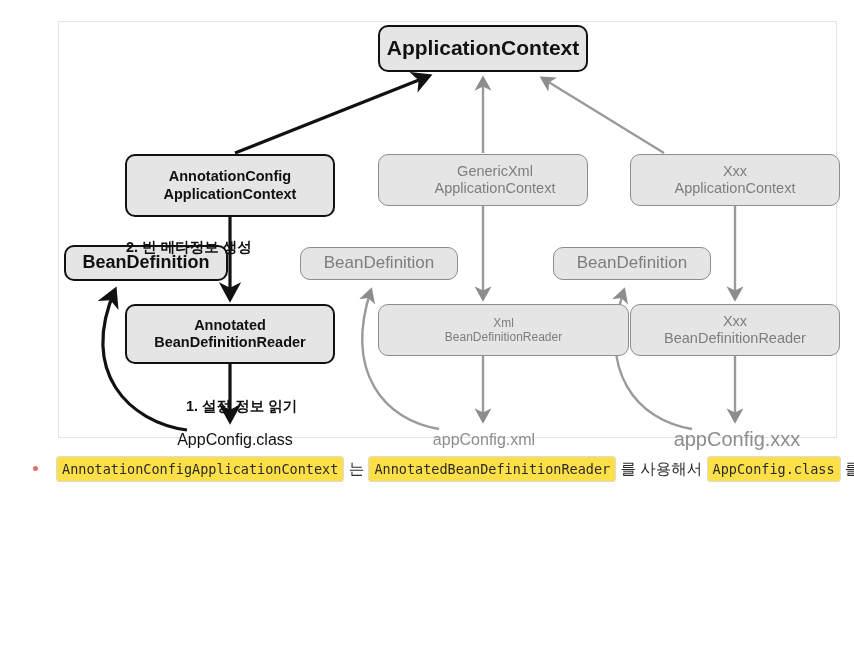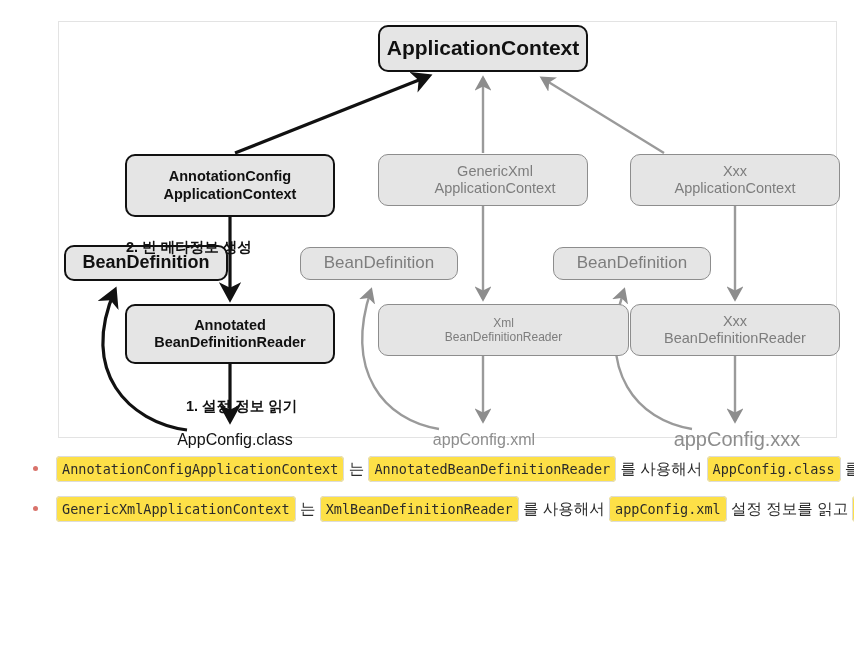--- a/index.html
+++ b/index.html
@@ -189,14 +189,13 @@
       <div class="node plain grey plain" style="left: 603px; top: 405px; width: 150px; height: 26px; font-size: 20px;">appConfig.xxx</div>
     </div>
   <div id="diagram-steps">
       <div class="lbl-step" style="left: 67px; top: 216px;">2. 빈 메타정보 생성</div>
       <div class="lbl-step" style="left: 127px; top: 375px;">1. 설정 정보 읽기</div>
     </div>
 </div>
 
 <div id="notes">
     <div class="note-item"><span class="bullet"></span><code class="chip">AnnotationConfigApplicationContext</code><span class="frag"> 는 </span><code class="chip">AnnotatedBeanDefinitionReader</code><span class="frag"> 를 사용해서 </span><code class="chip">AppConfig.class</code><span class="frag"> 를 읽고 </span></div>
-    <div class="note-item"><span class="bullet"></span><code class="chip">GenericXmlApplicationContext</code><span class="frag"> 는 </span><code class="chip">XmlBeanDefinitionReader</code><span class="frag"> 를 사용해서 </span><code class="chip">appConfig.xml</code><span class="frag"> 설정 정보를 읽고 </span><code class="chip">BeanDefinition</code></div>
   </div>
 
 </body></html>

